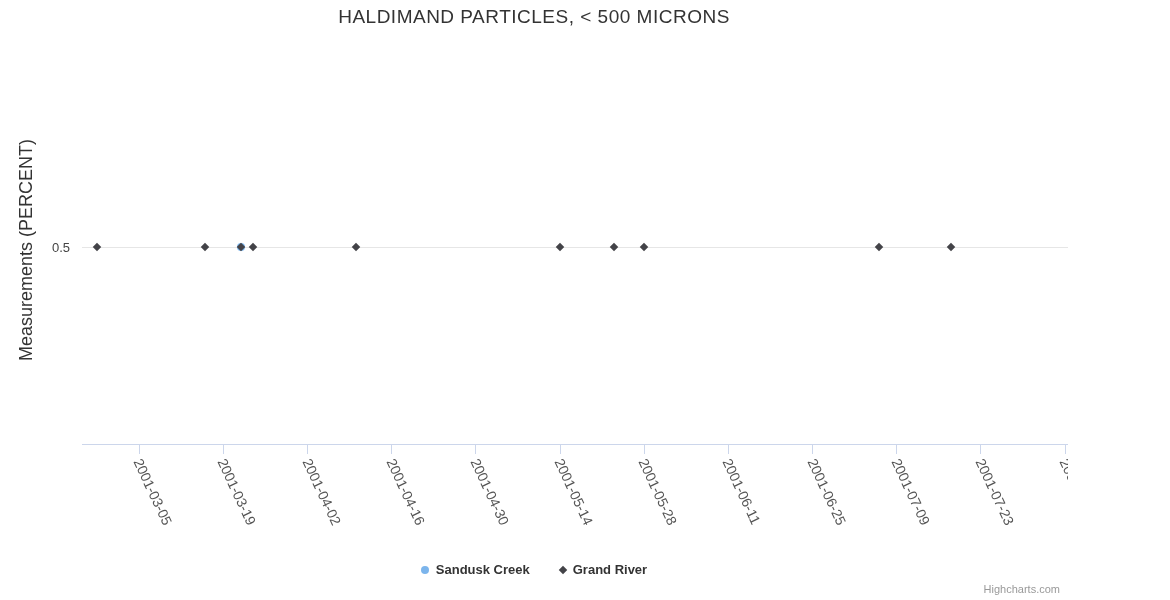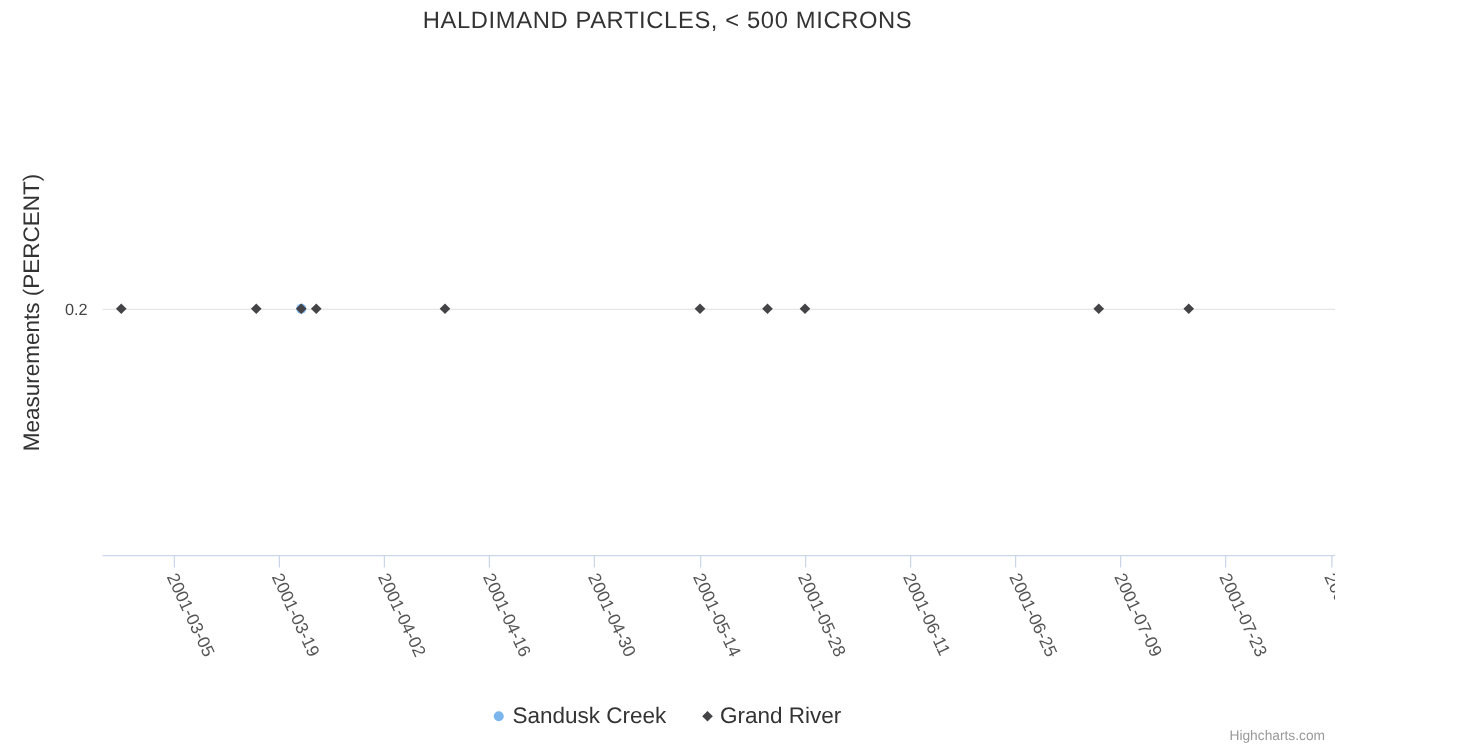--- a/index.html
+++ b/index.html
@@ -109,41 +109,41 @@
     border-radius: 50%;
     flex: none;
   }
   .legend-item .marker-diamond {
     width: 6px;
     height: 6px;
     transform: rotate(45deg);
     flex: none;
   }
   .legend-item .legend-text {
-    font-size: 18px;
-    font-weight: normal;
+    font-size: 13px;
+    font-weight: bold;
     color: #333333;
   }
   .credits {
     position: absolute;
     right: 8px;
     top: 583px;
     font-size: 11px;
     color: #999999;
     cursor: pointer;
   }
 </style>
 </head>
 <body>
 
 <div id="chart">
   <div class="chart-title">HALDIMAND PARTICLES, &lt; 500 MICRONS</div>
 
   <div class="y-axis-title">Measurements (PERCENT)</div>
-  <div class="y-tick-label">0.2</div>
+  <div class="y-tick-label">0.5</div>
 
   <div class="gridline"></div>
   <div class="x-axis-line"></div>
 
   <div id="x-ticks">
       <div class="x-tick" style="left: 138.7px;"></div>
       <div class="x-tick" style="left: 222.875px;"></div>
       <div class="x-tick" style="left: 307.05px;"></div>
       <div class="x-tick" style="left: 391.225px;"></div>
       <div class="x-tick" style="left: 475.4px;"></div>

